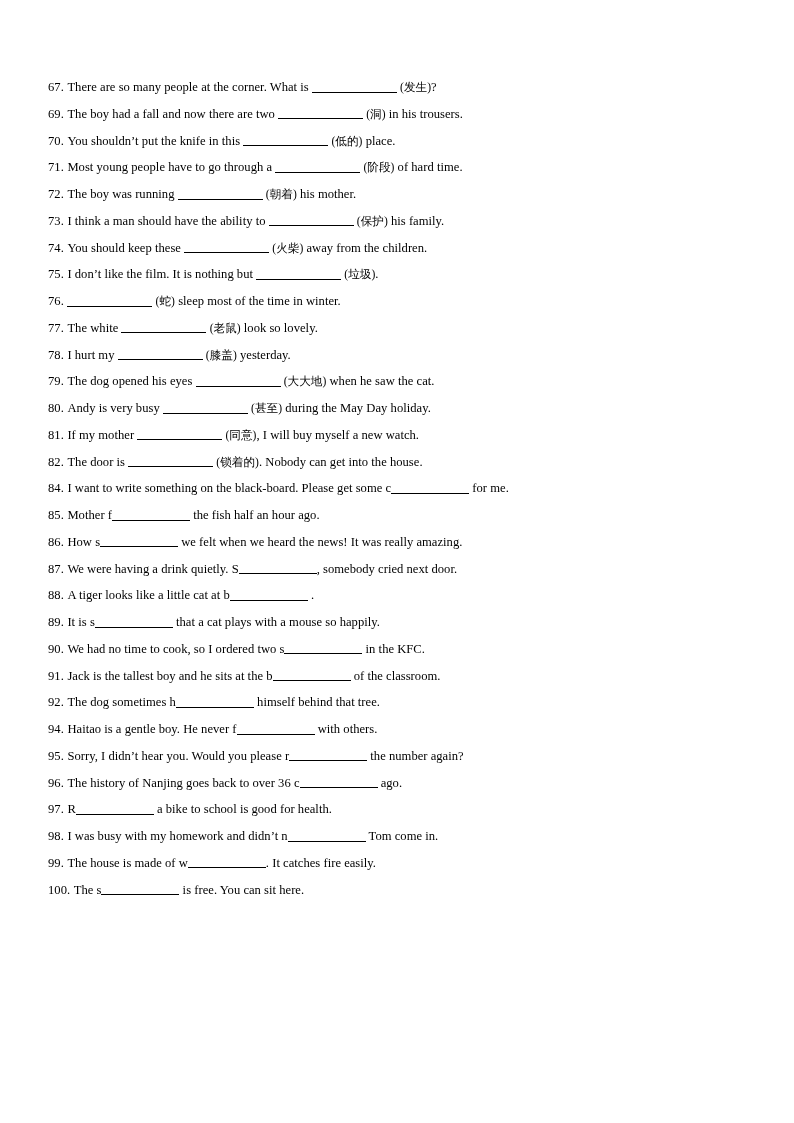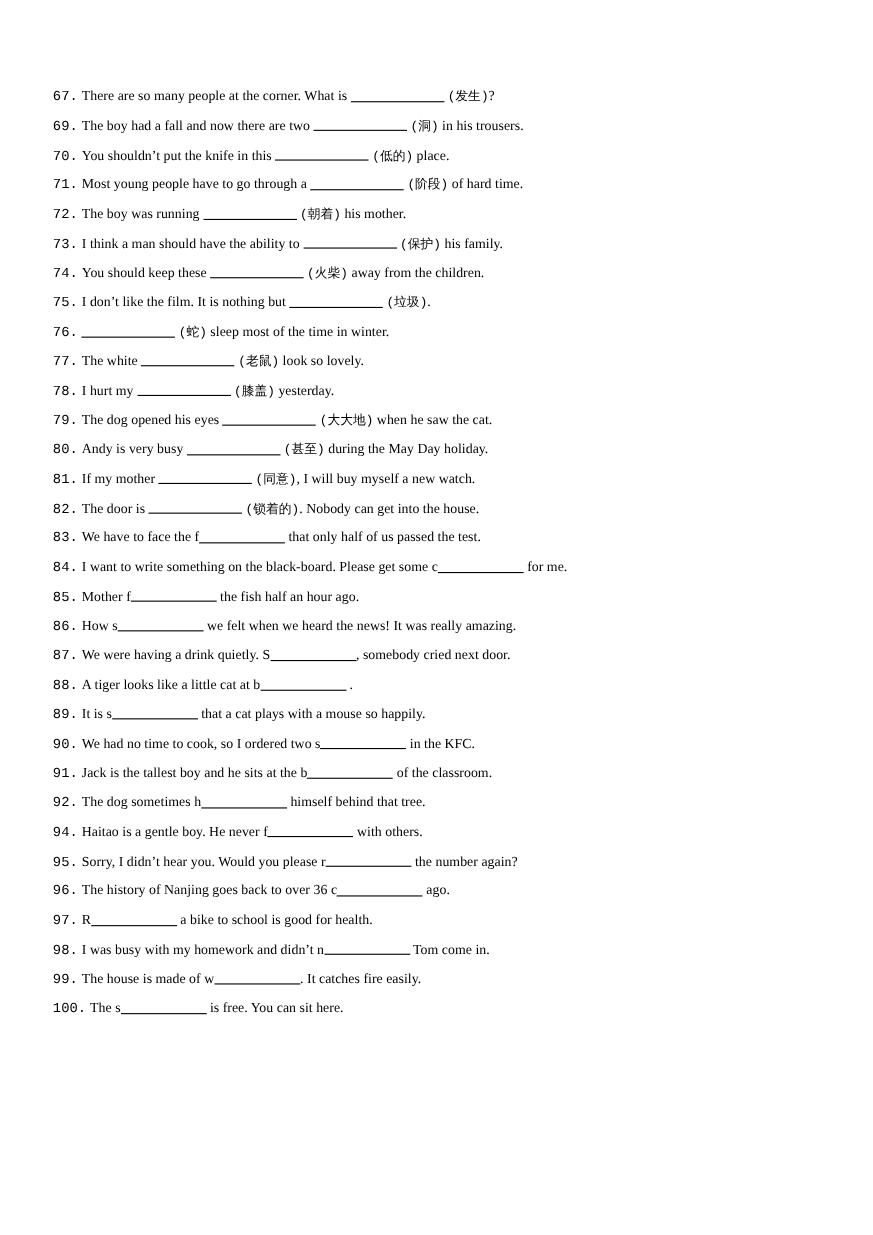--- a/index.html
+++ b/index.html
@@ -32,39 +32,38 @@
   .q-item {
     font-size: 12.6px;
     line-height: 26.75px;
     height: 26.75px;
     white-space: nowrap;
     color: #000;
     letter-spacing: 0.02px;
   }
   .q-num {
     display: inline;
-    font-family: Liberation Mono, monospace;
   }
   .q-seg {
     display: inline;
   }
   
   .blank {
     display: inline-block;
     border-bottom: 1.1px solid #000;
     height: 0.93em;
     vertical-align: baseline;
     margin-bottom: -0.12em;
   }
   
   .hint {
     display: inline;
   }
   .cn {
-    font-family: Liberation Mono, monospace;
+    font-family: Liberation Serif, serif;
     font-size: 11.6px;
   }
   .sp {
     display: inline-block;
     width: 3.6px;
   }
 </style>
 </head>
 <body>
 
@@ -78,21 +77,20 @@
       <div class="q-item"><span class="q-num">73.</span><span class="sp"></span><span class="q-seg">I think a man should have the ability to </span><span class="blank" style="width: 85px;"></span><span class="q-seg"> </span><span class="q-seg cn">(保护)</span><span class="q-seg"> his family.</span></div>
       <div class="q-item"><span class="q-num">74.</span><span class="sp"></span><span class="q-seg">You should keep these </span><span class="blank" style="width: 85px;"></span><span class="q-seg"> </span><span class="q-seg cn">(火柴)</span><span class="q-seg"> away from the children.</span></div>
       <div class="q-item"><span class="q-num">75.</span><span class="sp"></span><span class="q-seg">I don’t like the film. It is nothing but </span><span class="blank" style="width: 85px;"></span><span class="q-seg"> </span><span class="q-seg cn">(垃圾)</span><span class="q-seg">.</span></div>
       <div class="q-item"><span class="q-num">76.</span><span class="sp"></span><span class="q-seg"></span><span class="blank" style="width: 85px;"></span><span class="q-seg"> </span><span class="q-seg cn">(蛇)</span><span class="q-seg"> sleep most of the time in winter.</span></div>
       <div class="q-item"><span class="q-num">77.</span><span class="sp"></span><span class="q-seg">The white </span><span class="blank" style="width: 85px;"></span><span class="q-seg"> </span><span class="q-seg cn">(老鼠)</span><span class="q-seg"> look so lovely.</span></div>
       <div class="q-item"><span class="q-num">78.</span><span class="sp"></span><span class="q-seg">I hurt my </span><span class="blank" style="width: 85px;"></span><span class="q-seg"> </span><span class="q-seg cn">(膝盖)</span><span class="q-seg"> yesterday.</span></div>
       <div class="q-item"><span class="q-num">79.</span><span class="sp"></span><span class="q-seg">The dog opened his eyes </span><span class="blank" style="width: 85px;"></span><span class="q-seg"> </span><span class="q-seg cn">(大大地)</span><span class="q-seg"> when he saw the cat.</span></div>
       <div class="q-item"><span class="q-num">80.</span><span class="sp"></span><span class="q-seg">Andy is very busy </span><span class="blank" style="width: 85px;"></span><span class="q-seg"> </span><span class="q-seg cn">(甚至)</span><span class="q-seg"> during the May Day holiday.</span></div>
       <div class="q-item"><span class="q-num">81.</span><span class="sp"></span><span class="q-seg">If my mother </span><span class="blank" style="width: 85px;"></span><span class="q-seg"> </span><span class="q-seg cn">(同意)</span><span class="q-seg">, I will buy myself a new watch.</span></div>
       <div class="q-item"><span class="q-num">82.</span><span class="sp"></span><span class="q-seg">The door is </span><span class="blank" style="width: 85px;"></span><span class="q-seg"> </span><span class="q-seg cn">(锁着的)</span><span class="q-seg">. Nobody can get into the house.</span></div>
-      <div class="q-item"><span class="q-num">83.</span><span class="sp"></span><span class="q-seg">We have to face the </span><span class="hint">f</span><span class="blank" style="width: 78px;"></span><span class="q-seg"> that only half of us passed the test.</span></div>
       <div class="q-item"><span class="q-num">84.</span><span class="sp"></span><span class="q-seg">I want to write something on the black-board. Please get some </span><span class="hint">c</span><span class="blank" style="width: 78px;"></span><span class="q-seg"> for me.</span></div>
       <div class="q-item"><span class="q-num">85.</span><span class="sp"></span><span class="q-seg">Mother </span><span class="hint">f</span><span class="blank" style="width: 78px;"></span><span class="q-seg"> the fish half an hour ago.</span></div>
       <div class="q-item"><span class="q-num">86.</span><span class="sp"></span><span class="q-seg">How </span><span class="hint">s</span><span class="blank" style="width: 78px;"></span><span class="q-seg"> we felt when we heard the news! It was really amazing.</span></div>
       <div class="q-item"><span class="q-num">87.</span><span class="sp"></span><span class="q-seg">We were having a drink quietly. </span><span class="hint">S</span><span class="blank" style="width: 78px;"></span><span class="q-seg">, somebody cried next door.</span></div>
       <div class="q-item"><span class="q-num">88.</span><span class="sp"></span><span class="q-seg">A tiger looks like a little cat at </span><span class="hint">b</span><span class="blank" style="width: 78px;"></span><span class="q-seg"> .</span></div>
       <div class="q-item"><span class="q-num">89.</span><span class="sp"></span><span class="q-seg">It is </span><span class="hint">s</span><span class="blank" style="width: 78px;"></span><span class="q-seg"> that a cat plays with a mouse so happily.</span></div>
       <div class="q-item"><span class="q-num">90.</span><span class="sp"></span><span class="q-seg">We had no time to cook, so I ordered two </span><span class="hint">s</span><span class="blank" style="width: 78px;"></span><span class="q-seg"> in the KFC.</span></div>
       <div class="q-item"><span class="q-num">91.</span><span class="sp"></span><span class="q-seg">Jack is the tallest boy and he sits at the </span><span class="hint">b</span><span class="blank" style="width: 78px;"></span><span class="q-seg"> of the classroom.</span></div>
       <div class="q-item"><span class="q-num">92.</span><span class="sp"></span><span class="q-seg">The dog sometimes </span><span class="hint">h</span><span class="blank" style="width: 78px;"></span><span class="q-seg"> himself behind that tree.</span></div>
       <div class="q-item"><span class="q-num">94.</span><span class="sp"></span><span class="q-seg">Haitao is a gentle boy. He never </span><span class="hint">f</span><span class="blank" style="width: 78px;"></span><span class="q-seg"> with others.</span></div>

